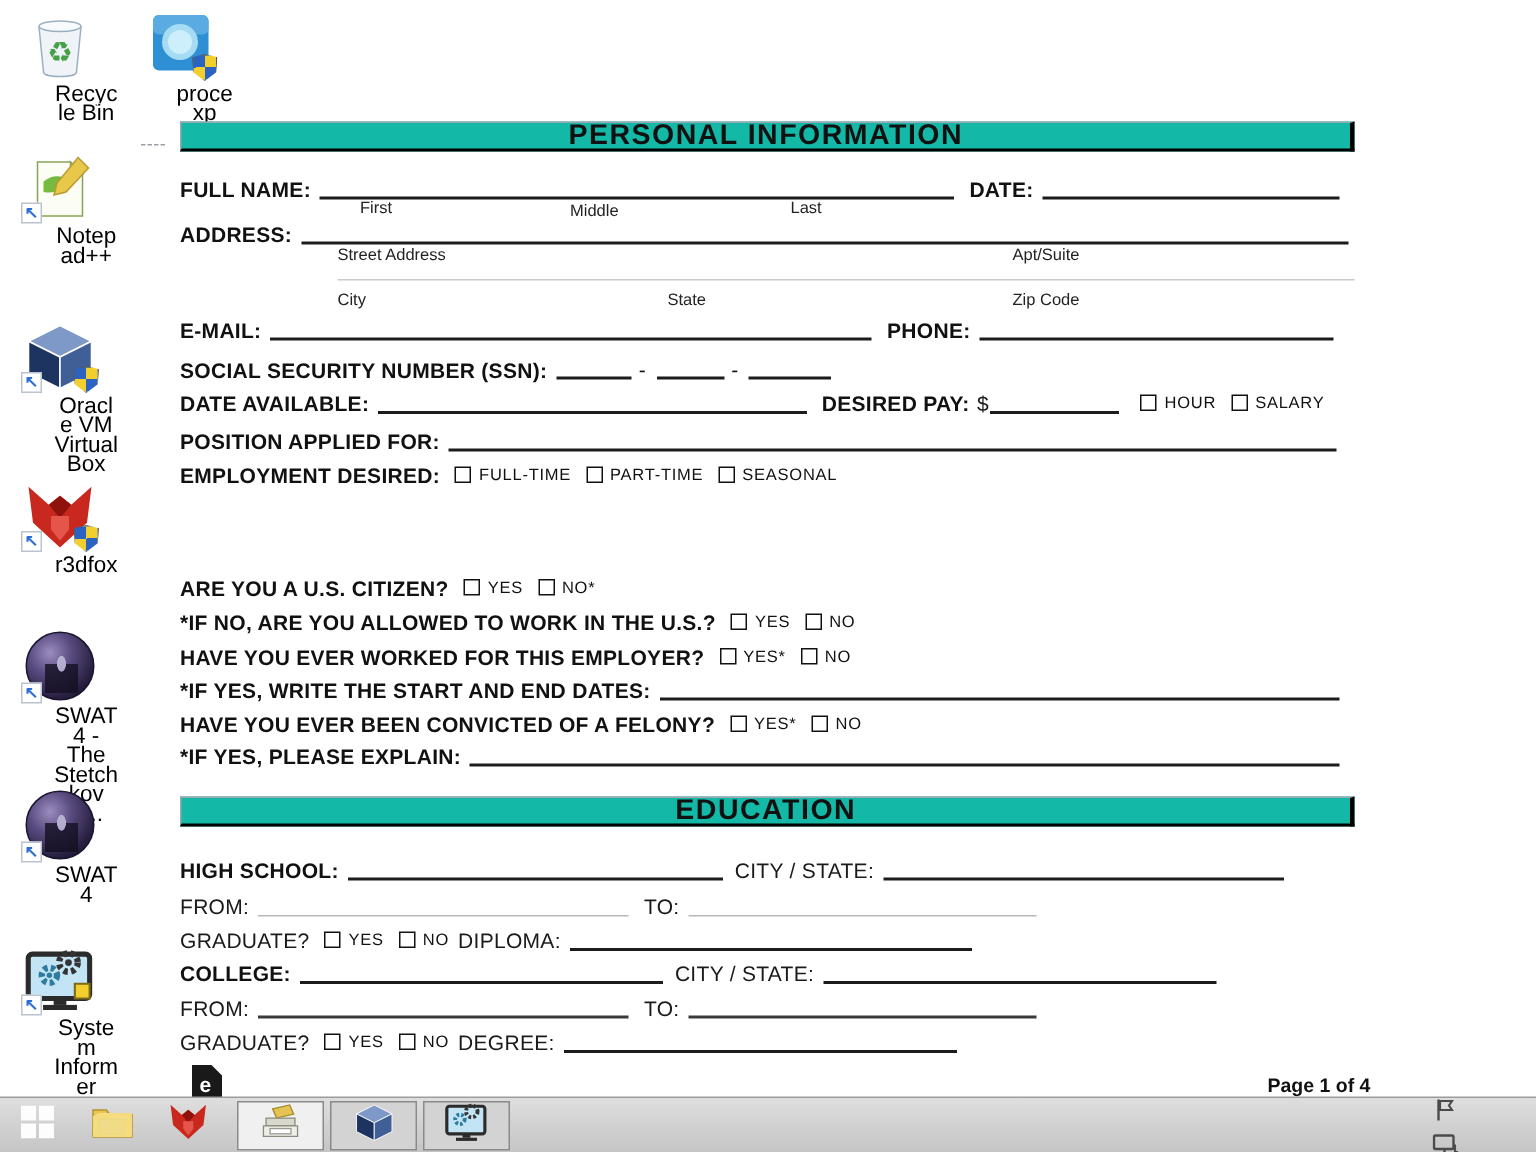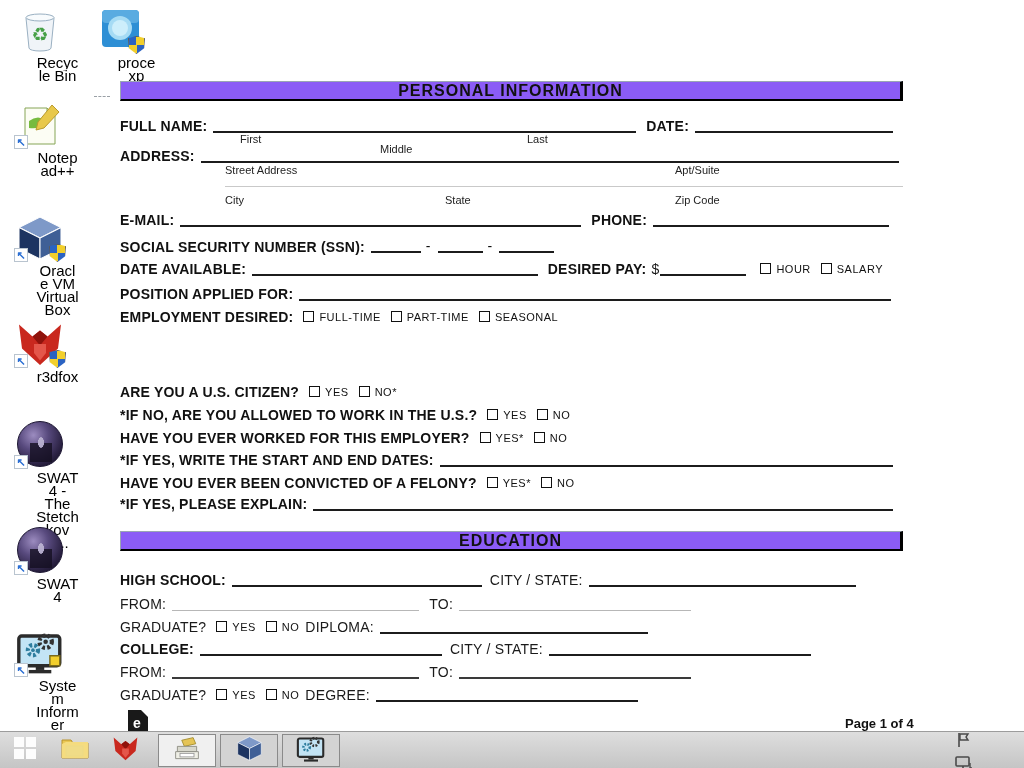--- a/index.html
+++ b/index.html
@@ -23,22 +23,22 @@
     border:1px solid #1a1430; position:relative; overflow:hidden; }
   .swatball:after { content:""; position:absolute; left:12px; top:10px; width:22px; height:30px;
     background:radial-gradient(ellipse at 50% 35%, #c9c2dd 0 18%, transparent 20%),
                linear-gradient(180deg, transparent 35%, #141021 36%); opacity:.8; }
 
   
   #page { position:absolute; left:0; top:0; width:1024px; height:731px; }
   .doc-title { position:absolute; left:120px; top:42px; width:783px; text-align:center;
     font-size:26px; font-weight:bold; letter-spacing:2.5px; color:#111; }
   .secbar { position:absolute; left:120px; width:783px; height:20px;
-    background:#8b5cf6; border:1px solid #9aa6b2; border-right:3px solid #000; border-bottom:2px solid #000;
-    text-align:center; font-size:16px; font-weight:bold; letter-spacing:1px; color:#111; line-height:17px; }
+    background:#14b8a6; border:1px solid #9aa6b2; border-right:3px solid #000; border-bottom:2px solid #000;
+    text-align:center; font-size:19px; font-weight:bold; letter-spacing:1px; color:#111; line-height:17px; }
   .row { position:absolute; display:flex; align-items:center; }
   .b { font-size:14px; font-weight:bold; letter-spacing:.2px; color:#111; white-space:nowrap; }
   .r { font-size:14px; font-weight:normal; letter-spacing:.2px; color:#1a1a1a; white-space:nowrap; }
   .ln { display:inline-block; border-bottom:2px solid #1c1c1c; height:13px; margin:0 4px 0 6px; }
   .lnl { border-bottom-color:#b7b7b7; border-bottom-width:1px; }
   .lnm { border-bottom-color:#3a3a3a; }
   .grow { flex:1 1 auto; }
   .cb { display:inline-block; width:11px; height:11px; border:1.5px solid #111; background:#fff;
     margin:0 5px 1px 10px; flex:0 0 auto; }
   .opt { font-size:11px; letter-spacing:.5px; color:#111; margin-bottom:1px; white-space:nowrap; }
@@ -169,21 +169,21 @@
 
   <div class="secbar" style="top:81px;">PERSONAL INFORMATION</div>
 
   <div class="row" style="left:120px; top:118px; width:777px;">
     <span class="b">FULL NAME:</span>
     <span class="ln grow"></span>
     <span class="b" style="margin-left:6px;">DATE:</span>
     <span class="ln" style="width:198px;"></span>
   </div>
   <span class="sub" style="left:240px; top:133px;">First</span>
-  <span class="sub" style="left:380px; top:143px;text-align:center;">Middle</span>
+  <span class="sub" style="left:380px; top:135px;text-align:center;">Middle</span>
   <span class="sub" style="left:527px; top:133px;">Last</span>
 
   <div class="row" style="left:120px; top:148px; width:783px;">
     <span class="b">ADDRESS:</span>
     <span class="ln grow"></span>
   </div>
   <span class="sub" style="left:225px; top:164px;">Street Address</span>
   <span class="sub" style="left:675px; top:164px;">Apt/Suite</span>
   <div style="position:absolute; left:225px; top:186px; width:678px; border-bottom:1px solid #c9c9c9;"></div>
   <span class="sub" style="left:225px; top:194px;">City</span>

